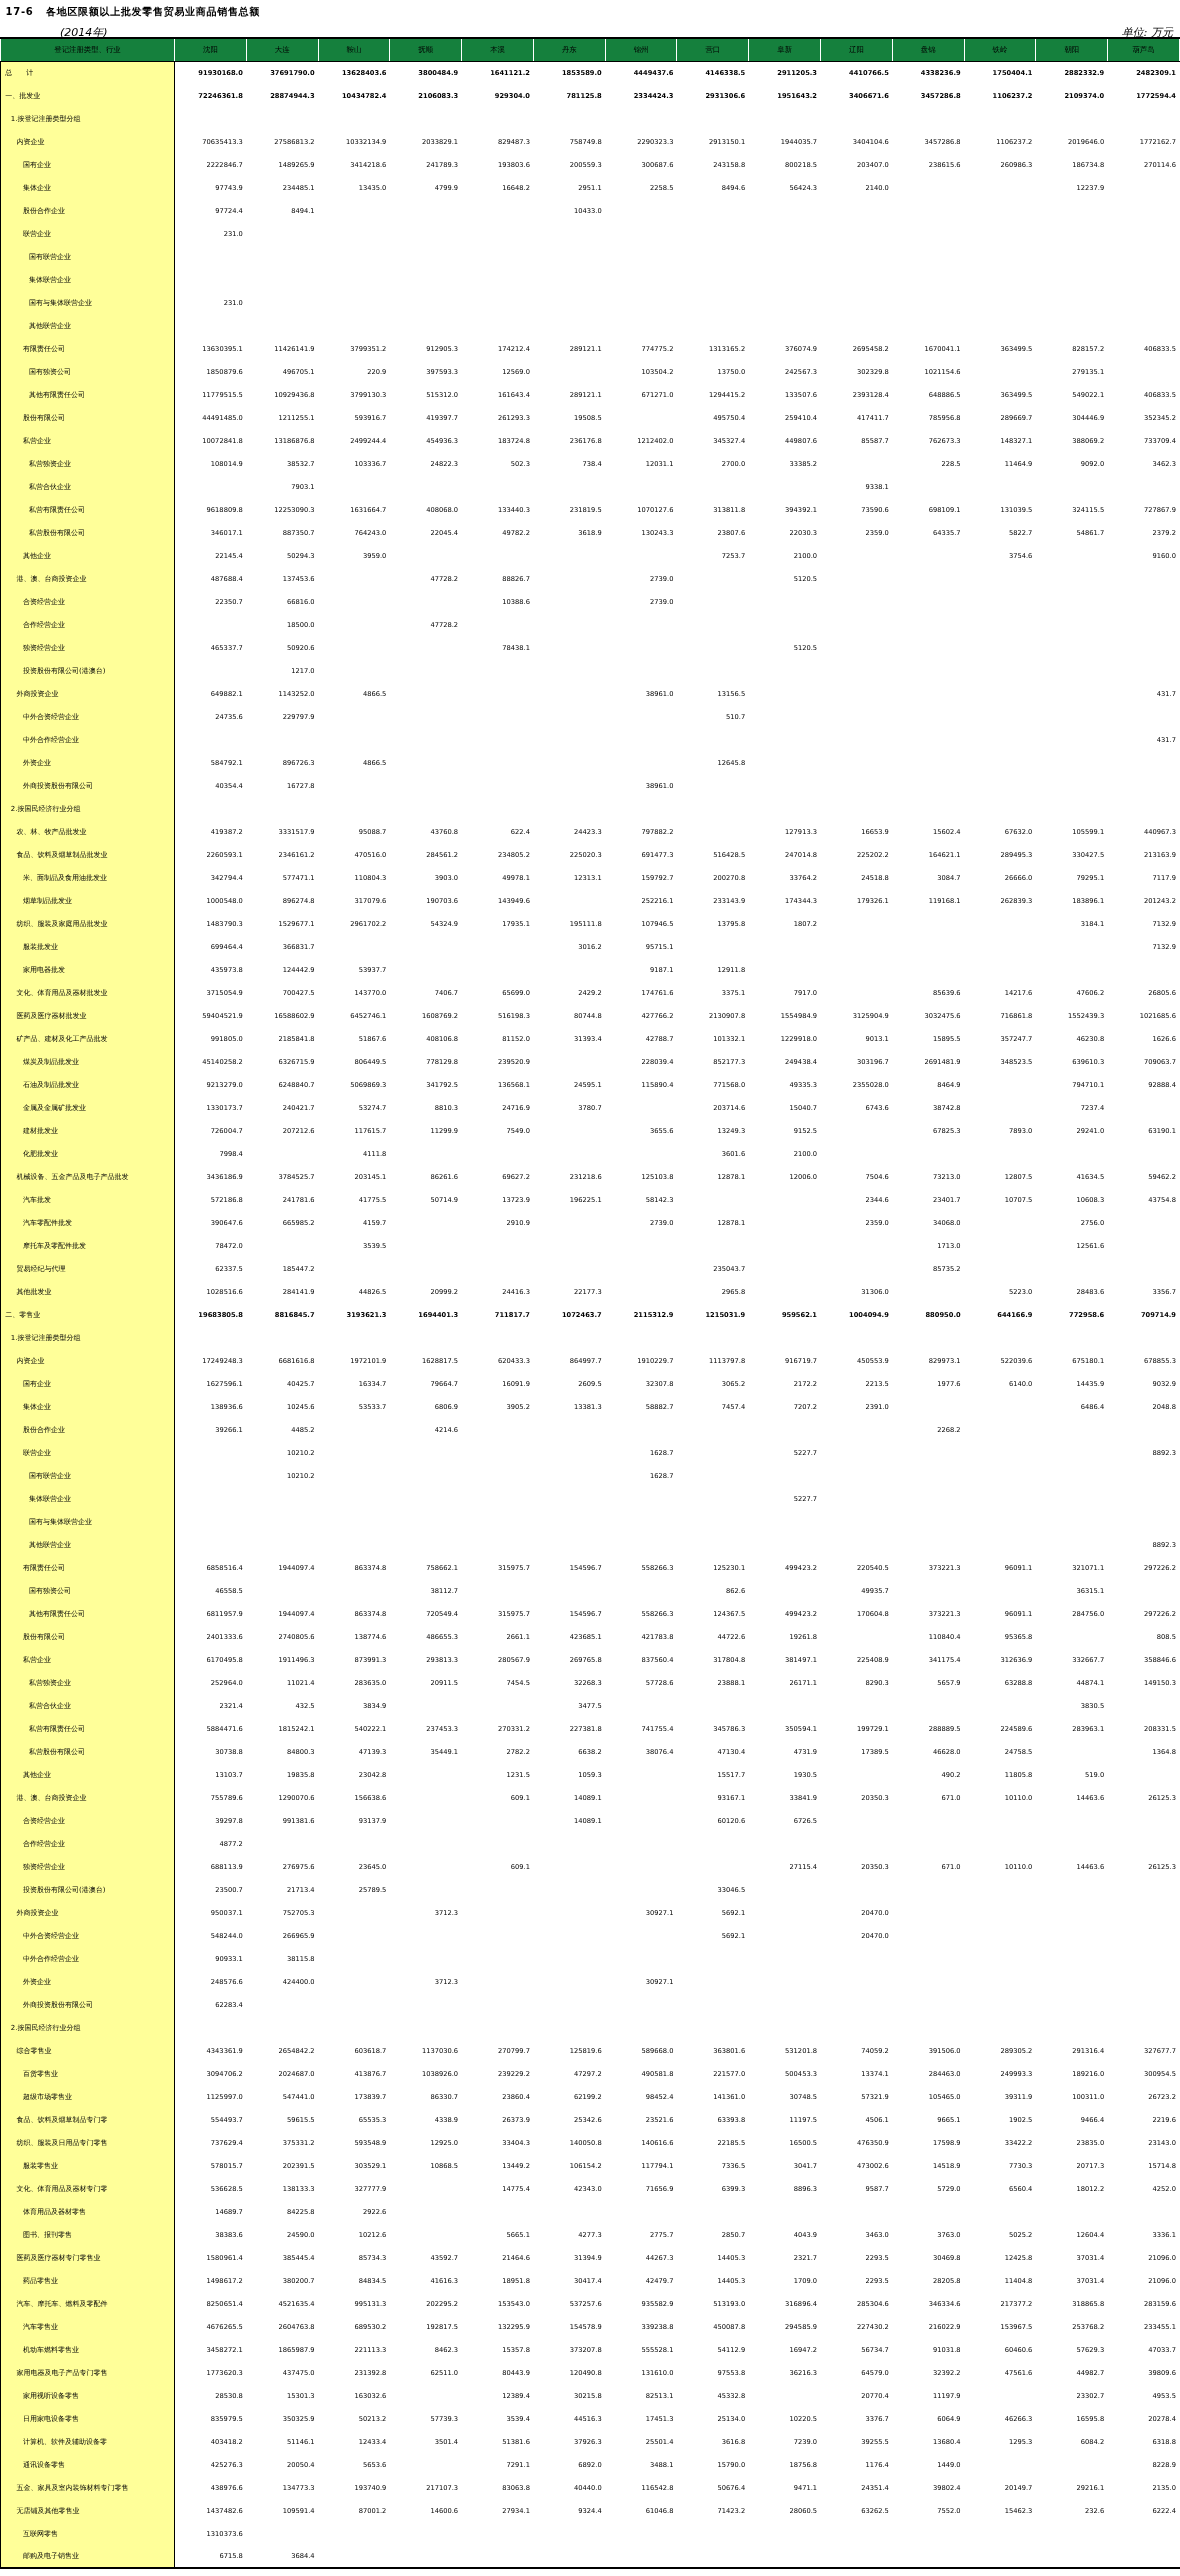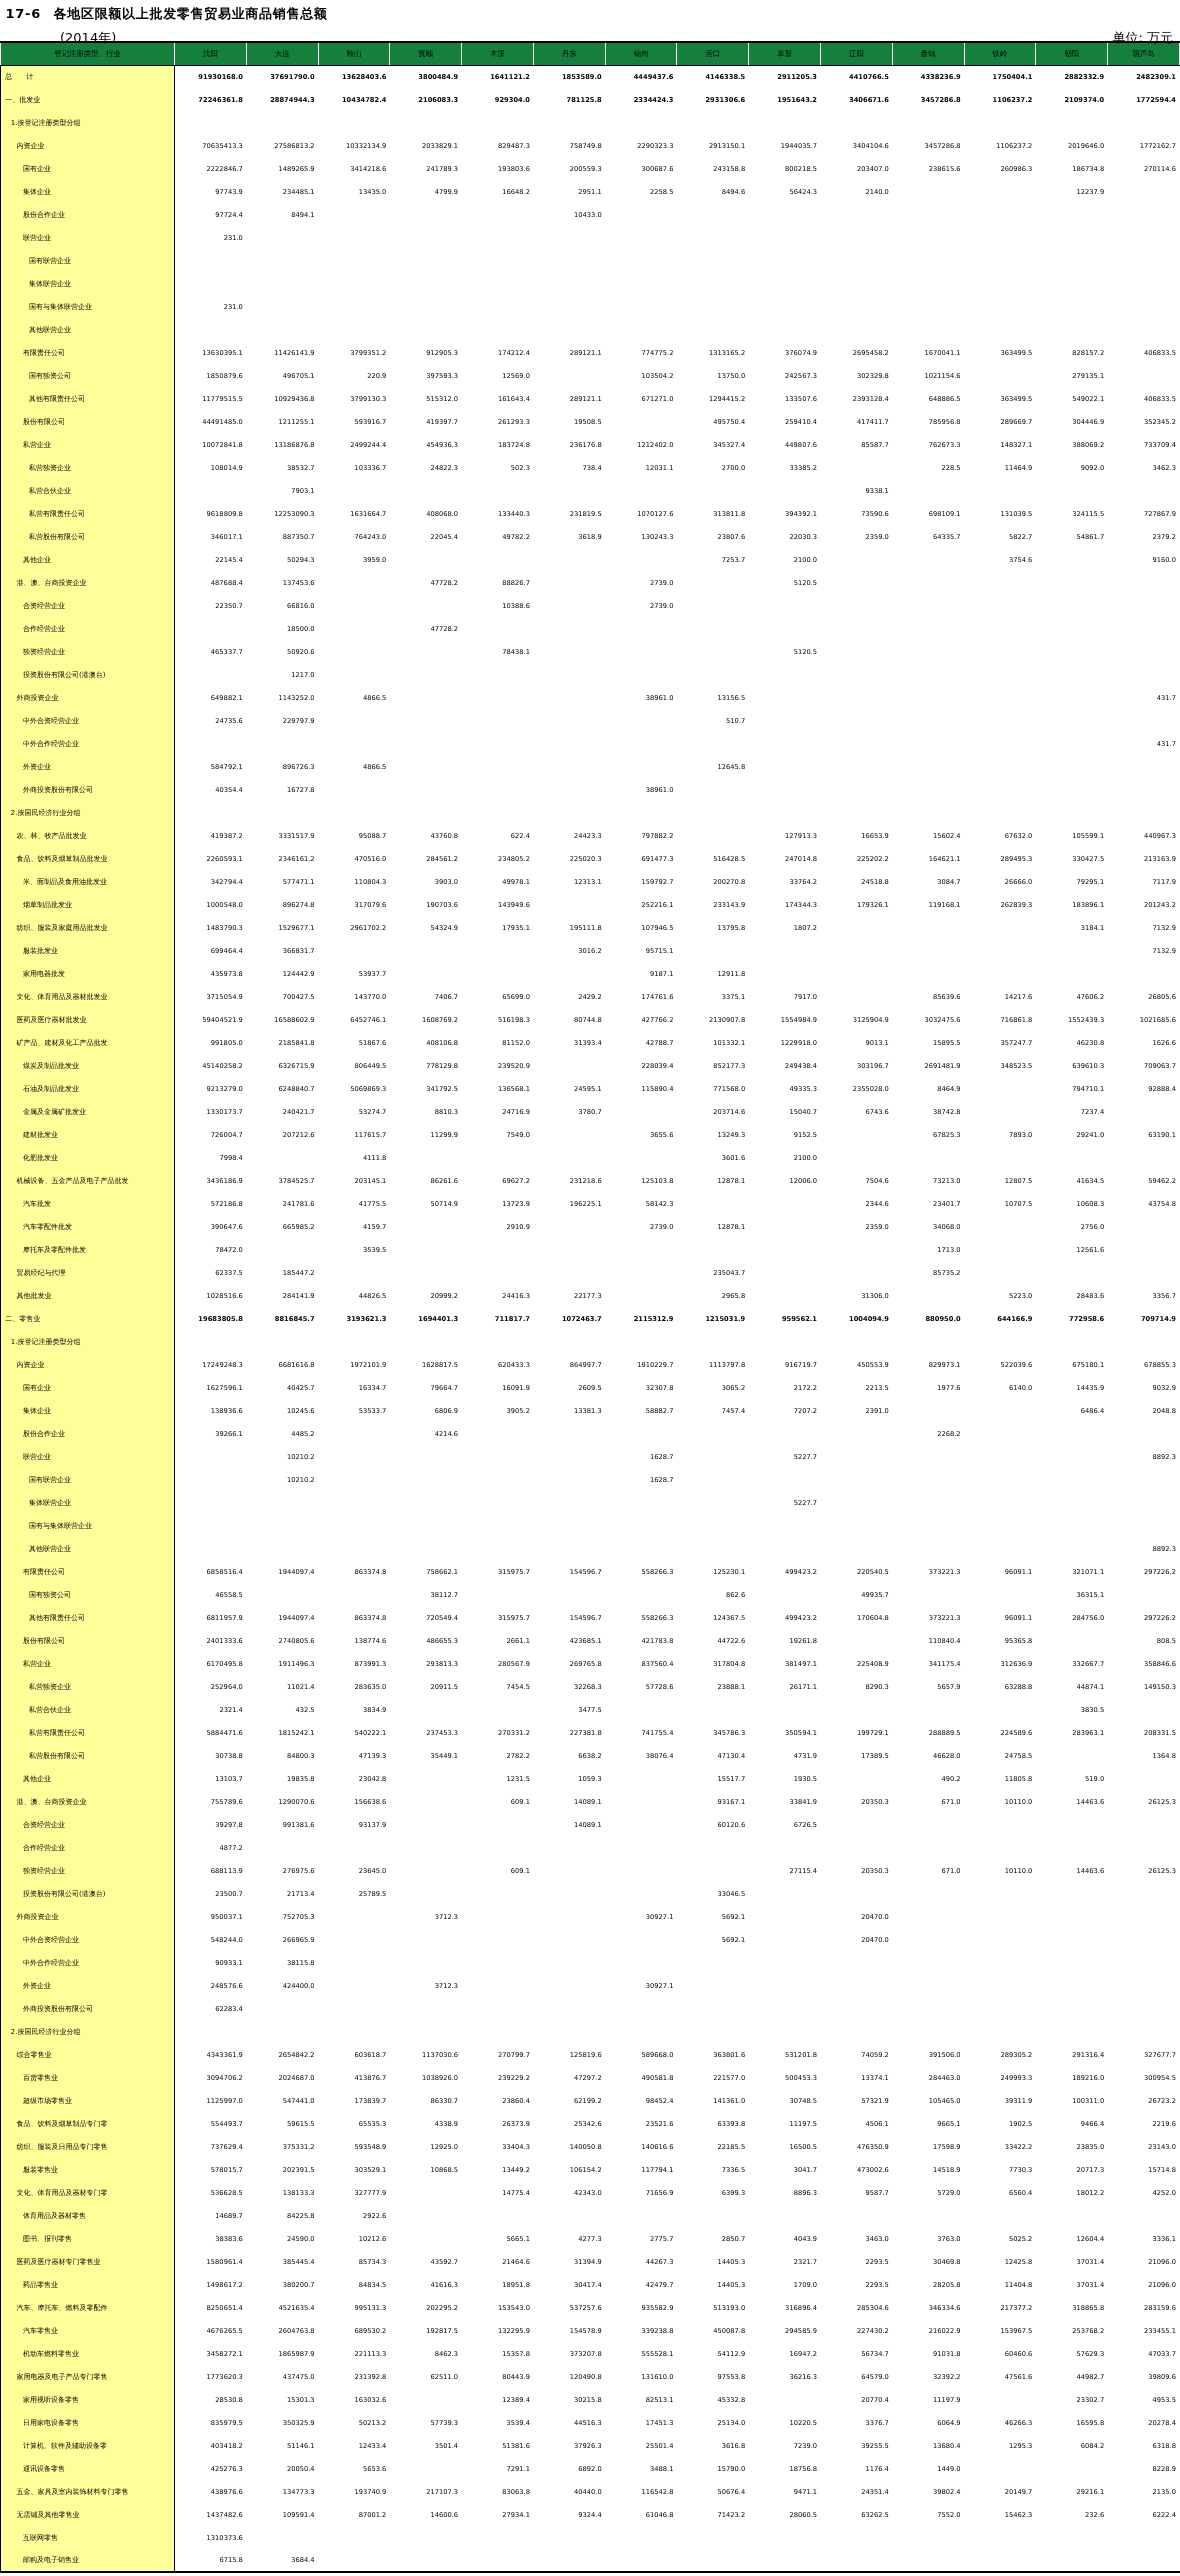--- a/index.html
+++ b/index.html
@@ -1,20 +1,20 @@
 <!DOCTYPE html>
 <html style="font-size:11.2px"><head>
 <meta charset="utf-8">
 <style>
   html,body{margin:0;padding:0;background:#fff;}
   .page{width:1180px;height:2576px;background:#fff;position:relative;
         font-family:"DejaVu Sans","Liberation Sans",sans-serif;color:#000;box-sizing:border-box;}
-  .titlebar{padding:4.9px 0 0 5.6px;font-size:13px;font-weight:bold;letter-spacing:0.7px;}
+  .titlebar{padding:4.9px 0 0 5.6px;font-size:10px;font-weight:bold;letter-spacing:0.7px;}
   .titlebar .tno{margin-right:12.6px;}
-  .metarow{position:relative;height:18px;font-size:13px;}
+  .metarow{position:relative;height:18px;font-size:11px;font-style:italic;}
   .year{position:absolute;left:60px;top:6.3px;}
   .unit{position:absolute;right:7px;top:6.3px;}
   table.t{border-collapse:collapse;table-layout:fixed;width:1180px;
           border-top:2.1px solid #000;border-bottom:2.1px solid #000;border-left:0.7px solid #000;}
   table.t thead th{background:#15803d;border:0.7px solid #fff;border-bottom:0.7px solid #000;
           height:22px;font-size:7.4px;font-weight:normal;text-align:center;overflow:hidden;padding:0;}
   table.t tbody tr{height:23px;}
   table.t tbody th.lbl{background:#FFFF99;text-align:left;font-weight:normal;font-size:7px;
           white-space:nowrap;overflow:hidden;border-right:1.4px solid #000;padding:0;}
   table.t tbody td{font-size:6.7px;text-align:right;padding:0 3.5px 0 0;white-space:nowrap;overflow:hidden;}

